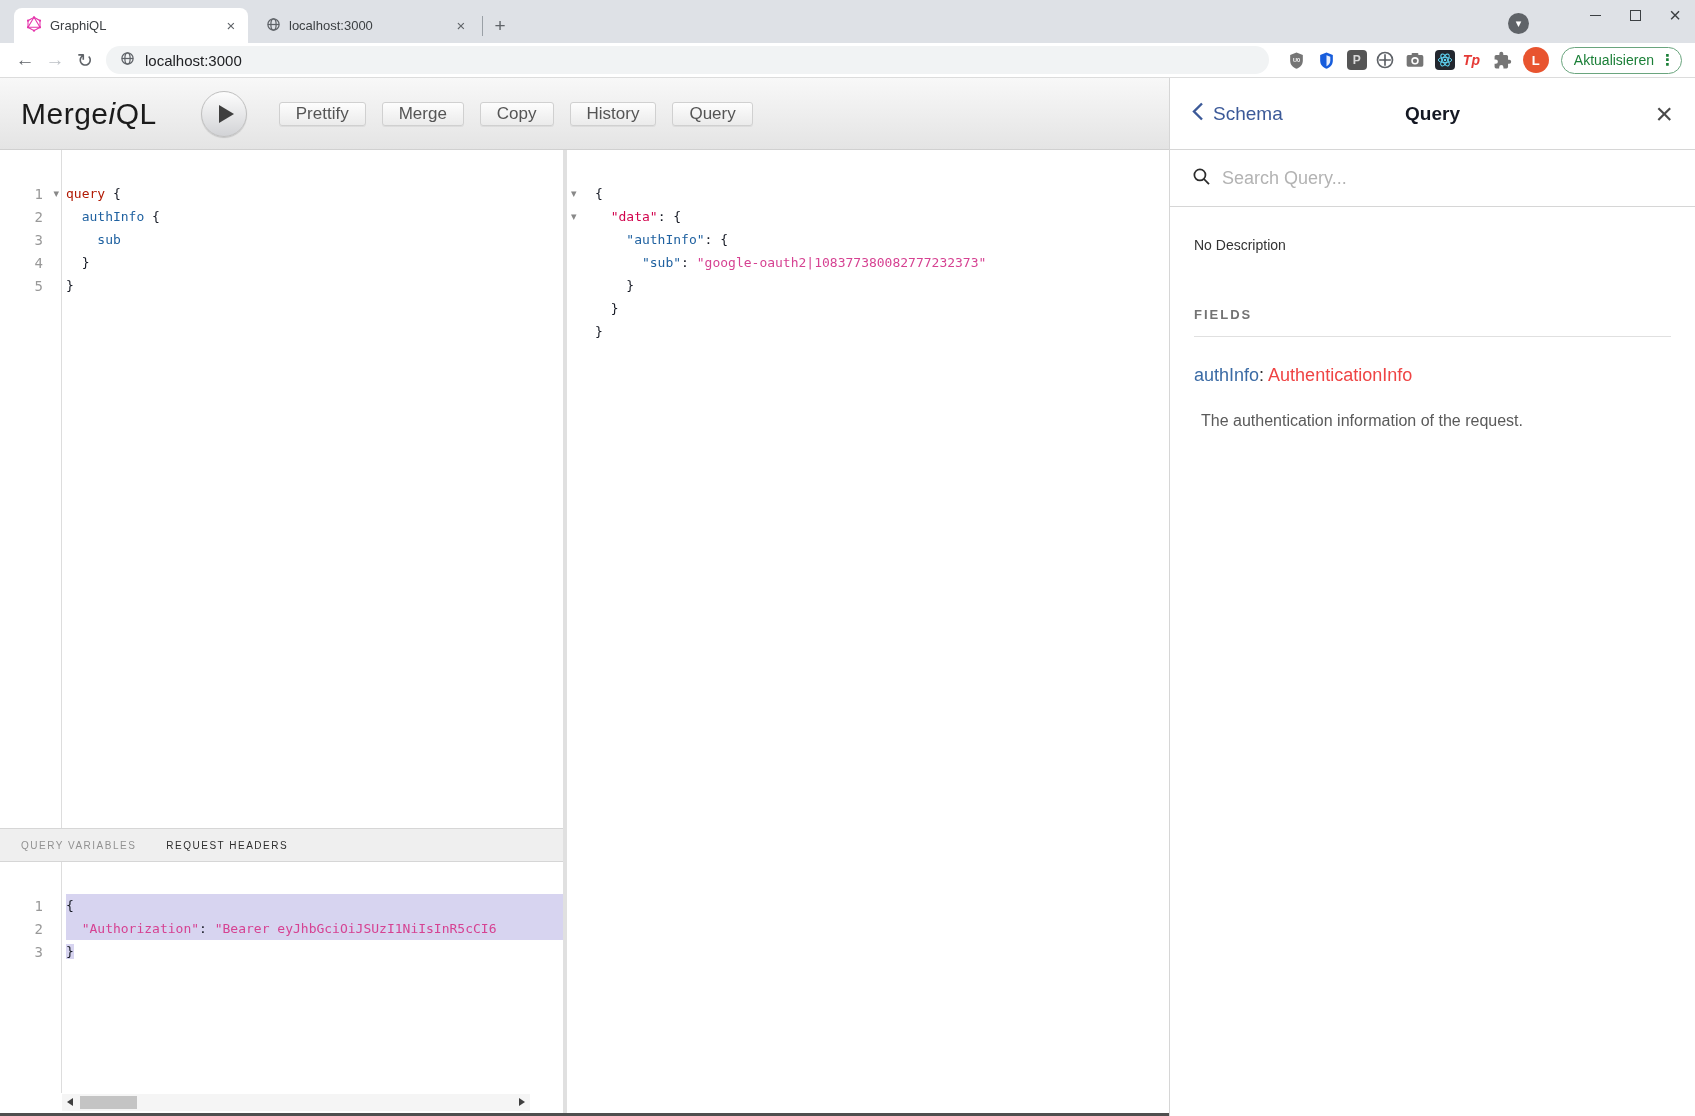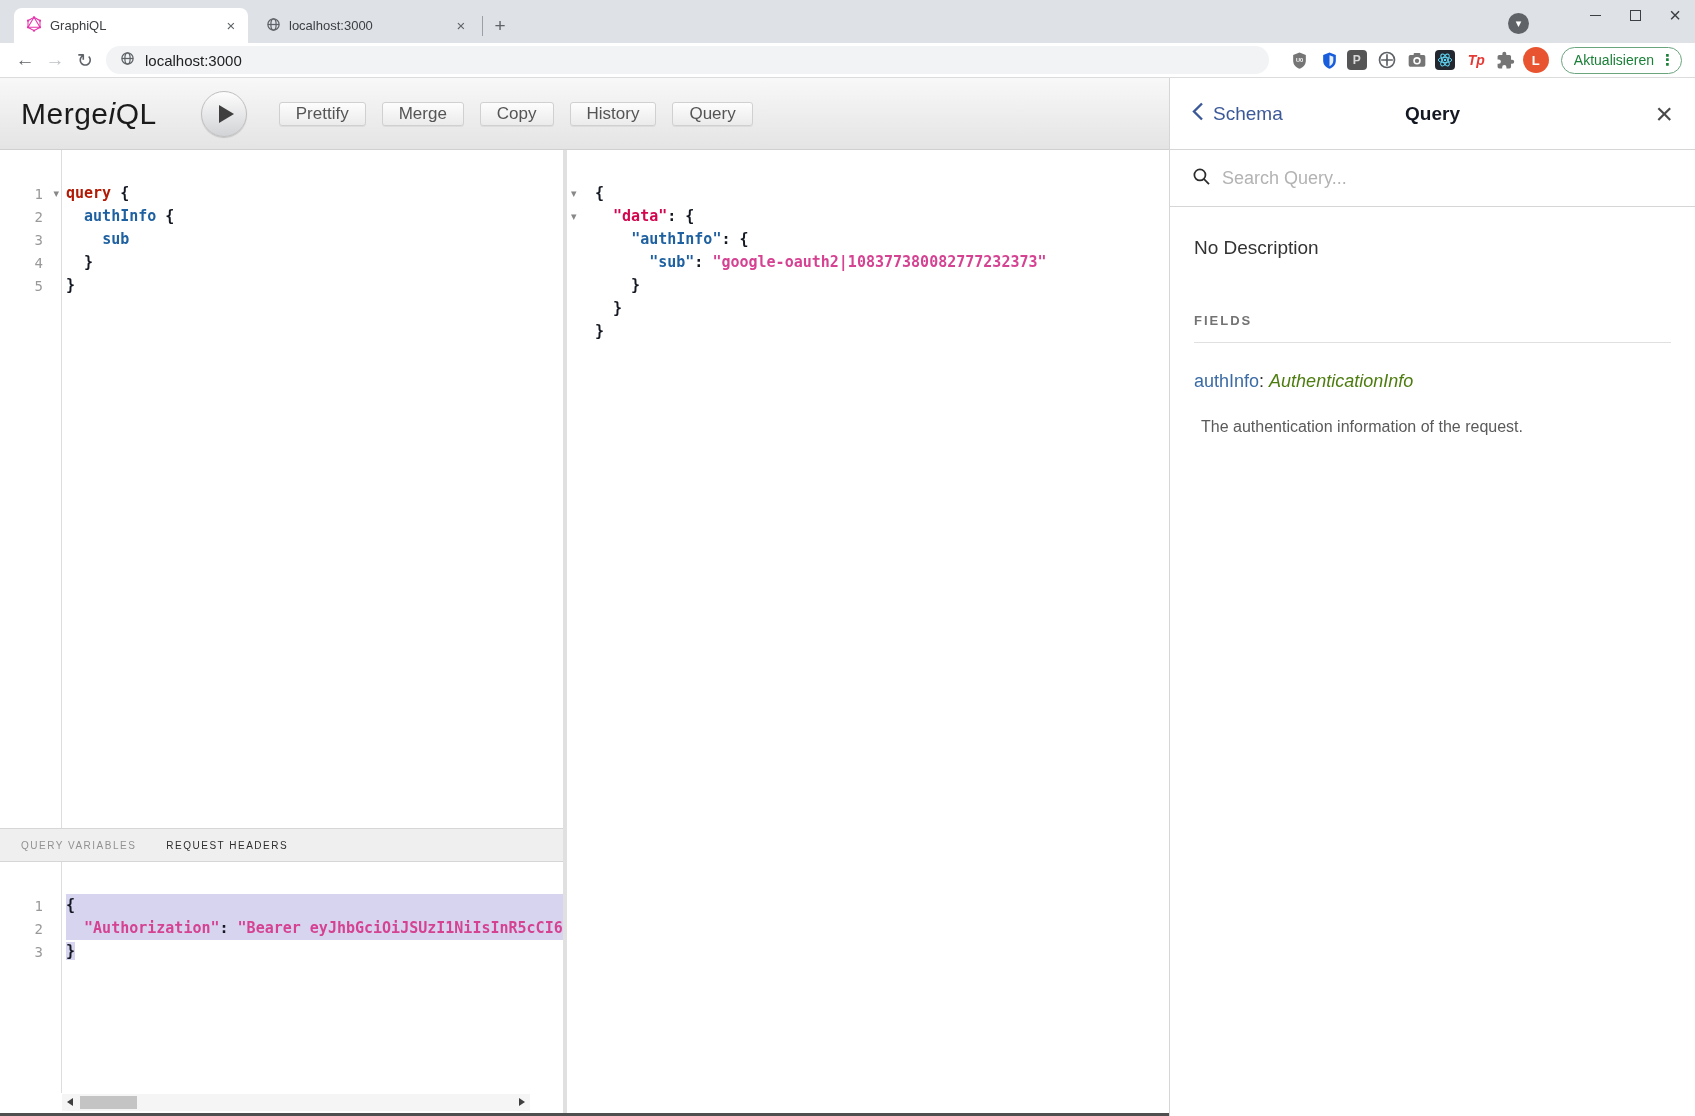--- a/index.html
+++ b/index.html
@@ -29,21 +29,21 @@
   
   .navbar { height:35px; background:#fff; border-bottom:1px solid #dcdcdc; display:flex; align-items:center;
     padding:0 13px 0 10px; flex-shrink:0; }
   .nav-ic { width:30px; height:28px; display:flex; align-items:center; justify-content:center;
     font-size:19px; color:#5f6368; }
   .nav-ic.disabled { color:#bdc1c6; }
   .addressbar { flex:1; height:28px; background:#f1f3f4; border-radius:14px; display:flex; align-items:center;
     padding:0 14px; margin:0 18px 0 6px; }
   .addressbar .url { font-size:15px; color:#202124; margin-left:10px; }
   .ext-row { display:flex; align-items:center; gap:8px; }
-  .ext-ic { width:22px; height:22px; display:flex; align-items:center; justify-content:flex-end; }
+  .ext-ic { width:22px; height:22px; display:flex; align-items:center; justify-content:flex-start; }
   .ext-sq { width:20px; height:20px; border-radius:4px; display:flex; align-items:center; justify-content:center; }
   .tp-text { color:#e53935; font-weight:bold; font-size:14px; font-style:italic; }
   .avatar { width:26px; height:26px; border-radius:50%; background:#e8542f; color:#fff; font-size:13px;
     font-weight:bold; display:flex; align-items:center; justify-content:center; }
   .update-pill { margin-left:12px; height:27px; border:1px solid #6aa57e; border-radius:14px; background:#fff;
     display:flex; align-items:center; padding:0 6px 0 12px; gap:6px; }
   .update-pill .label { color:#1a7f37; font-size:14px; }
   .update-pill .dots { color:#1a7f37; font-size:15px; font-weight:bold; }
 
   
@@ -70,21 +70,21 @@
   .result-pane { flex:1; background:#fff; display:flex; overflow:hidden; }
 
   .editor { display:flex; overflow:hidden; position:relative; background:#fff; }
   .q-editor { flex:1; }
   .v-editor { height:231px; flex-shrink:0; }
   .gutter { width:62px; border-right:1px solid #ddd; padding-top:32px; flex-shrink:0; background:#fff; }
   .grow { height:23px; line-height:23px; position:relative; text-align:right; }
   .gnum { color:#999; font-size:14px; padding-right:18px; font-family:"DejaVu Sans Mono","Liberation Mono",monospace; }
   .gfold { position:absolute; right:2px; top:0; color:#888; font-size:11px; }
   .code { flex:1; padding:32px 0 0 4px; font-family:"DejaVu Sans Mono","Liberation Mono",monospace;
-    font-size:15px; line-height:23px; white-space:pre; overflow:hidden;font-weight:bold; }
+    font-size:13px; line-height:23px; white-space:pre; overflow:hidden; }
   .cline { height:23px; }
   .foldcol { width:24px; padding:32px 0 0 4px; flex-shrink:0; }
   .frow { text-align:left; color:#888; font-size:11px; height:23px; line-height:23px; }
 
   .tk-kw { color:#B11A04; }
   .tk-prop { color:#1F61A0; }
   .tk-p { color:#141823; }
   .tk-def { color:#D2054E; }
   .tk-str { color:#D64292; }
   .sel-full { background:#d7d4f0; }
@@ -109,27 +109,27 @@
     padding:0 22px; position:relative; flex-shrink:0; }
   .doc-back { display:flex; align-items:center; gap:9px; color:#3B5998; font-size:19px; z-index:1; }
   .doc-title { position:absolute; left:0; right:0; text-align:center; font-size:19px; font-weight:bold; color:#141823; }
   .doc-close { margin-left:auto; z-index:1; font-size:30px; font-weight:300; color:#4a4a4a; line-height:1; }
   .doc-search { height:57px; display:flex; align-items:center; gap:11px; padding:0 22px;
     border-bottom:1px solid #d6d6d6; flex-shrink:0; }
   .doc-search input { border:none; outline:none; flex:1; font-size:18px; color:#333;
     font-family:"Liberation Sans","DejaVu Sans",sans-serif; background:transparent; }
   .doc-search input::placeholder { color:#b3b3b3; }
   .doc-body { padding:22px 24px; overflow:hidden; }
-  .no-desc { font-size:19px; color:#333; margin-top:8px; }
+  .no-desc { font-size:14px; color:#333; margin-top:8px; }
   .fields-h { margin-top:54px; font-size:13px; font-weight:bold; letter-spacing:2px; color:#737373; }
   .fields-rule { border:none; border-top:1px solid #e0e0e0; margin:14px 0 0 0; }
   .field-row { margin-top:28px; font-size:18px; }
   .f-name { color:#3B6BA5; }
   .f-colon { color:#333; }
-  .f-type { color:#4d7c0f;font-style:italic; }
+  .f-type { color:#ef4444; }
   .f-desc { margin-top:26px; margin-left:7px; font-size:16px; color:#5a5a5a; }
 </style>
 </head>
 <body>
 
 <div class="screen">
 
   <div class="titlebar">
     <div class="tab active">
       <span>

